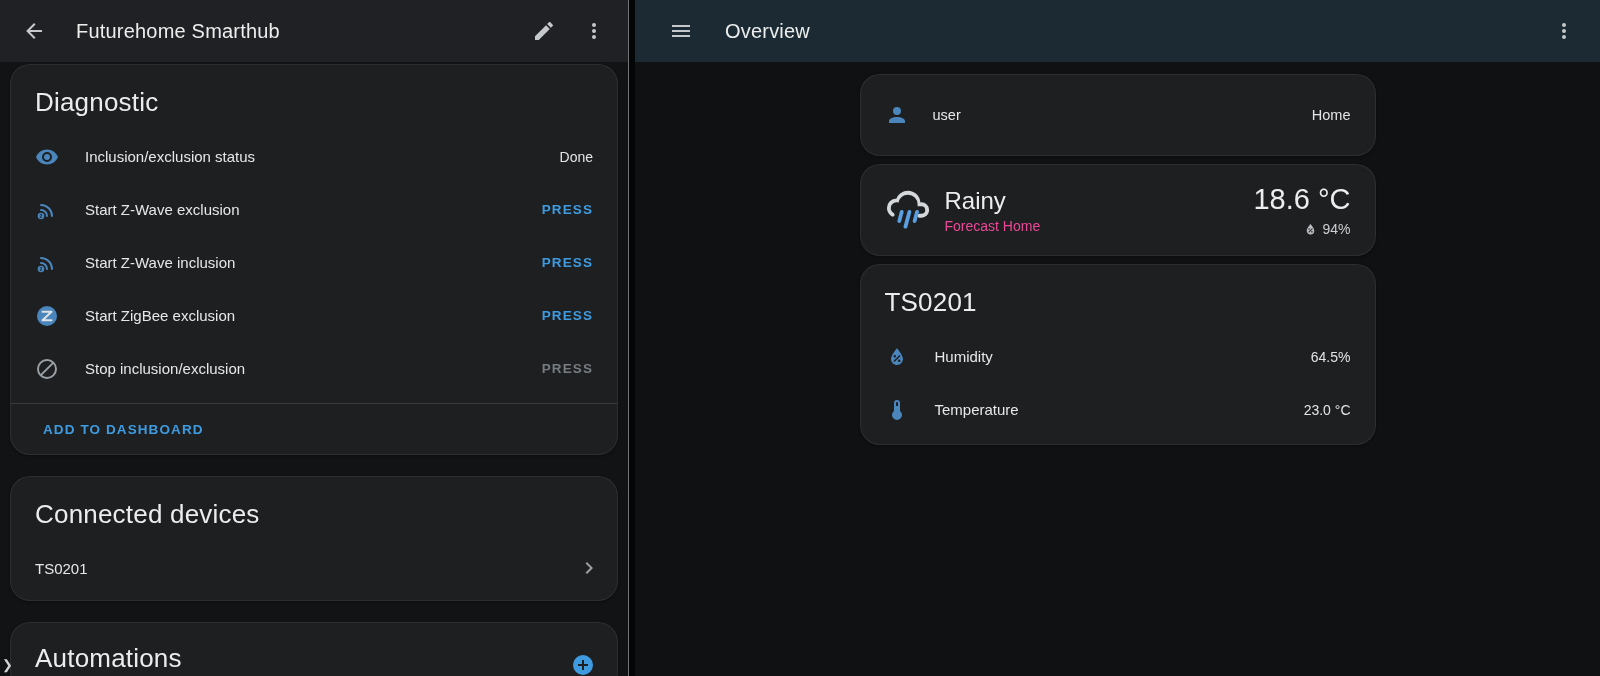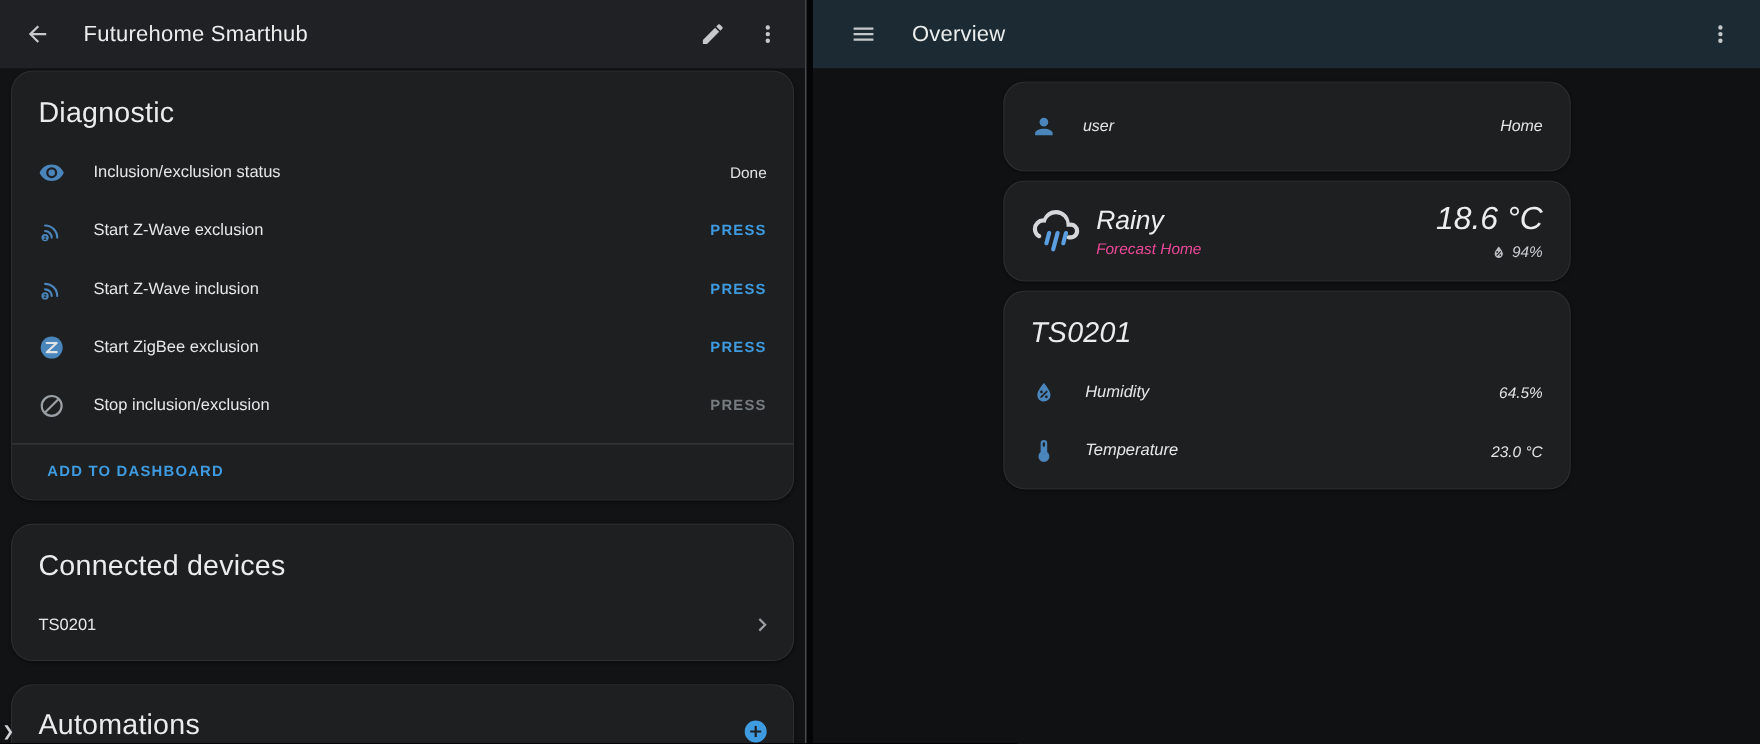--- a/index.html
+++ b/index.html
@@ -20,21 +20,21 @@
 
   .entity-row { height:53px; display:flex; align-items:center; padding:0 24px; gap:26px; }
   .entity-icon { width:24px; height:24px; flex:none; color:#4a85bb; display:flex; align-items:center; justify-content:center; }
   .entity-icon.muted { color:#9aa0a4; }
   .row-label { flex:1; font-size:15px; color:#e5e7e8; }
   .row-value { font-size:14px; color:#e2e4e5; }
   .row-value.press { color:#3f9be0; font-weight:700; font-size:13.5px; letter-spacing:1.1px; background:none; border:none; cursor:pointer; }
   .row-value.press.disabled { color:#777c80; cursor:default; }
 
   
-  .left-panel { width:732px; flex:none; background:#111315; display:flex; flex-direction:column; position:relative; }
+  .left-panel { width:628px; flex:none; background:#111315; display:flex; flex-direction:column; position:relative; }
   .appbar-left { background:#202124; padding:0 12px; gap:6px; }
   .appbar-left .appbar-title { flex:1; margin-left:14px; }
 
   .left-scroll { flex:1; overflow:hidden; padding:2px 10px 0; display:flex; flex-direction:column; gap:21px; }
 
   .card-footer { border-top:1px solid rgba(255,255,255,0.12); padding:16px 32px; margin-top:8px; }
   .text-button { background:none; border:none; cursor:pointer; color:#3f9be0; font-family:inherit; font-size:13.5px; font-weight:700; letter-spacing:1.1px; }
 
   .list-row { height:52px; display:flex; align-items:center; padding:0 16px 0 24px; cursor:pointer; margin-bottom:6px; }
   .list-row .row-label { font-size:15px; }
@@ -46,21 +46,21 @@
 
   
   .divider { width:7px; flex:none; background:#040506; border-left:1px solid #757575; cursor:col-resize; }
 
   
   .right-panel { flex:1; background:#101113; display:flex; flex-direction:column; }
   .appbar-right { background:#1c2b33; padding:0 14px 0 24px; gap:2px; }
   .appbar-right .appbar-title { margin-left:20px; flex:1; }
 
   .content { flex:1; overflow:hidden; padding-top:12px; display:flex; flex-direction:column; align-items:center; gap:8px; }
-  .content .card { width:516px;font-style:italic; }
+  .content .card { width:516px; }
 
   .card-user { height:82px; display:flex; align-items:center; padding:0 24px; gap:24px; }
   .card-user .row-label { font-size:14.5px; }
   .card-user .row-value { font-size:14.5px; }
 
   .card-weather { padding:18px 24px; display:flex; align-items:center; cursor:pointer; }
   .weather-icon { width:46px; height:46px; flex:none; }
   .weather-main { margin-left:14px; display:flex; flex-direction:column; gap:3px; }
   .weather-cond { font-size:24px; color:#eceeee; }
   .weather-sub { font-size:14px; color:#ec4899; }

